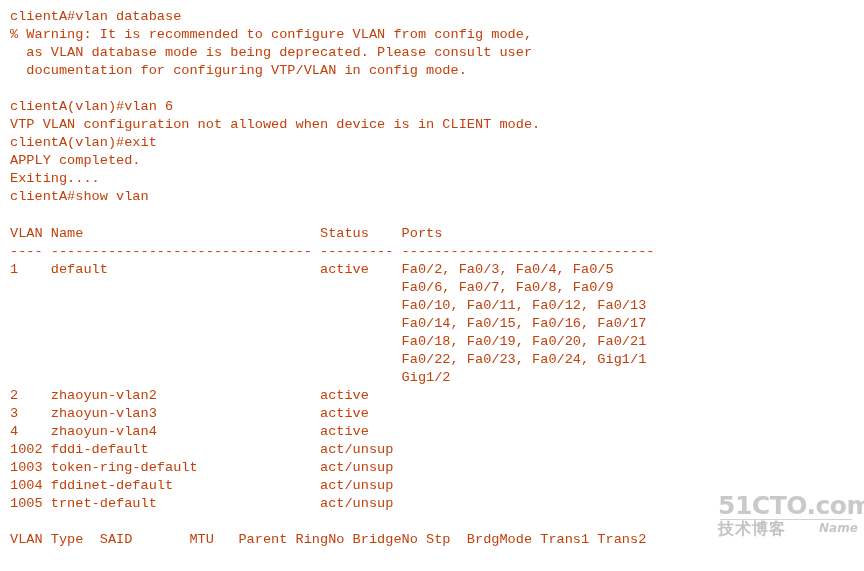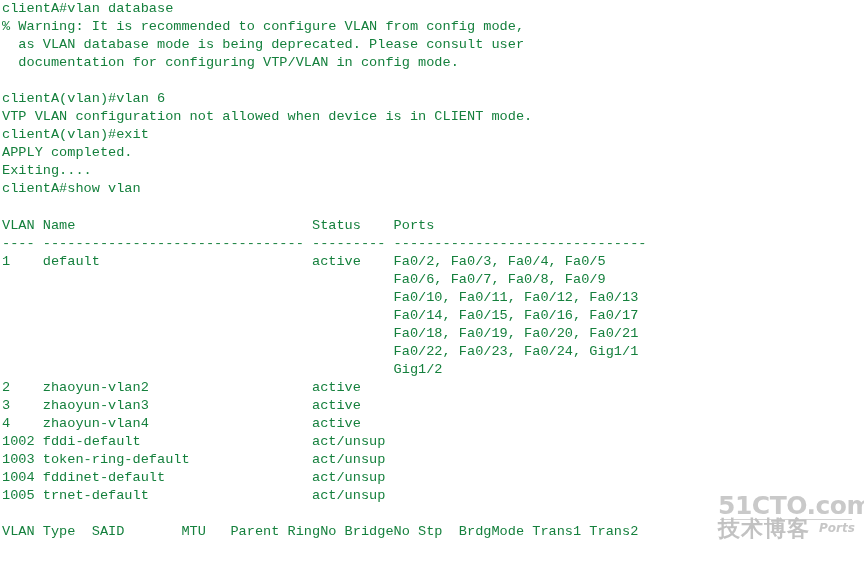--- a/index.html
+++ b/index.html
@@ -23,23 +23,23 @@
     height: 571px;
     background: #ffffff;
     padding: 0;
     box-sizing: border-box;
     overflow: hidden;
   }
   #console-output {
     position: absolute;
     left: 2px;
     top: 0px;
-    margin: 0;
+    margin: 8px;
     padding: 0;
-    color: #15803d;
+    color: #c2410c;
     font-family: "Liberation Mono", "DejaVu Sans Mono", monospace;
     font-size: 13.6px;
     line-height: 18.05px;
     letter-spacing: 0px;
     white-space: pre;
     font-weight: 400;
     -webkit-font-smoothing: none;
   }
   .watermark {
     position: absolute;
@@ -67,21 +67,21 @@
     top: 26px;
     width: 132px;
     height: 1px;
     background: #d2d2d2;
   }
   .wm-cn {
     position: absolute;
     left: 0px;
     top: 27px;
     font-family: "DejaVu Sans", sans-serif;
-    font-size: 22px;
+    font-size: 16px;
     line-height: 18px;
     color: #c2c2c2;
     font-weight: bold;
     letter-spacing: 1px;
   }
   .wm-blog {
     position: absolute;
     left: 101px;
     top: 29px;
     font-family: "DejaVu Sans", sans-serif;
@@ -125,16 +125,16 @@
 1003 token-ring-default               act/unsup
 1004 fddinet-default                  act/unsup
 1005 trnet-default                    act/unsup
 
 VLAN Type  SAID       MTU   Parent RingNo BridgeNo Stp  BrdgMode Trans1 Trans2</pre>
 
   <div class="watermark">
     <div class="wm-main">51CTO.com</div>
     <div class="wm-rule"></div>
     <div class="wm-cn">技术博客</div>
-    <div class="wm-blog">Ports</div>
+    <div class="wm-blog">Name</div>
   </div>
 
 </div>
 
 </body></html>

